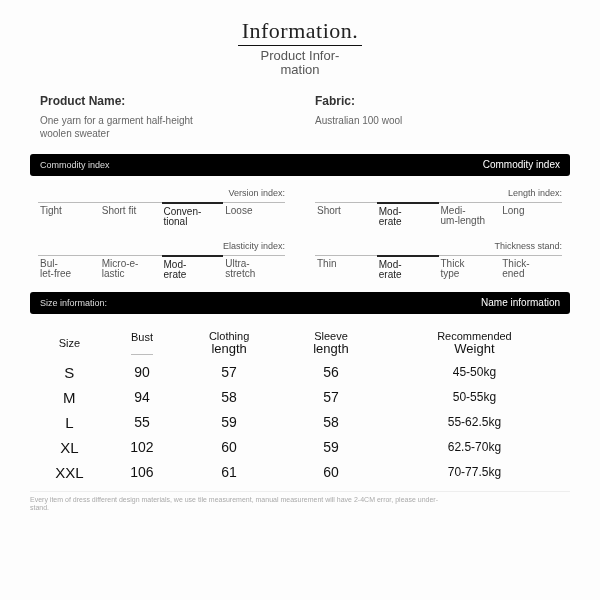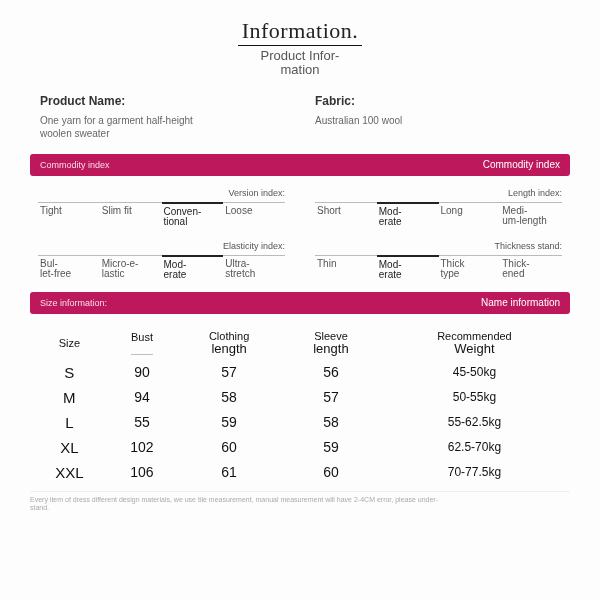--- a/index.html
+++ b/index.html
@@ -31,21 +31,21 @@
   }
   .info-row {
     display: flex;
     margin: 16px 10px 14px 10px;
     gap: 30px;
   }
   .info-col { flex: 1; }
   .info-label { font-size: 12px; font-weight: bold; color: #333; margin-bottom: 6px; }
   .info-value { font-size: 10px; color: #666; line-height: 1.3; max-width: 180px; }
   .section-bar {
-    background: #be185d;
+    background: #000000;
     color: #fff;
     height: 22px;
     border-radius: 3px;
     display: flex;
     align-items: center;
     justify-content: space-between;
     padding: 0 10px;
     font-size: 10px;
     margin: 6px 0 12px 0;
   }
@@ -136,32 +136,32 @@
 <div class="section-bar">
   <span class="bar-left">Commodity index</span>
   <span class="bar-right">Commodity index</span>
 </div>
 
 <div class="indices" id="indices-container">
     <div class="index-block">
       <div class="index-title">Version index:</div>
       <div class="index-scale">
         <div class="scale-item">Tight</div>
-        <div class="scale-item">Slim fit</div>
+        <div class="scale-item">Short fit</div>
         <div class="scale-item selected">Conven-<br>tional</div>
         <div class="scale-item">Loose</div>
       </div>
     </div>
     <div class="index-block">
       <div class="index-title">Length index:</div>
       <div class="index-scale">
         <div class="scale-item">Short</div>
         <div class="scale-item selected">Mod-<br>erate</div>
+        <div class="scale-item">Medi-<br>um-length</div>
         <div class="scale-item">Long</div>
-        <div class="scale-item">Medi-<br>um-length</div>
       </div>
     </div>
     <div class="index-block">
       <div class="index-title">Elasticity index:</div>
       <div class="index-scale">
         <div class="scale-item">Bul-<br>let-free</div>
         <div class="scale-item">Micro-e-<br>lastic</div>
         <div class="scale-item selected">Mod-<br>erate</div>
         <div class="scale-item">Ultra-<br>stretch</div>
       </div>

